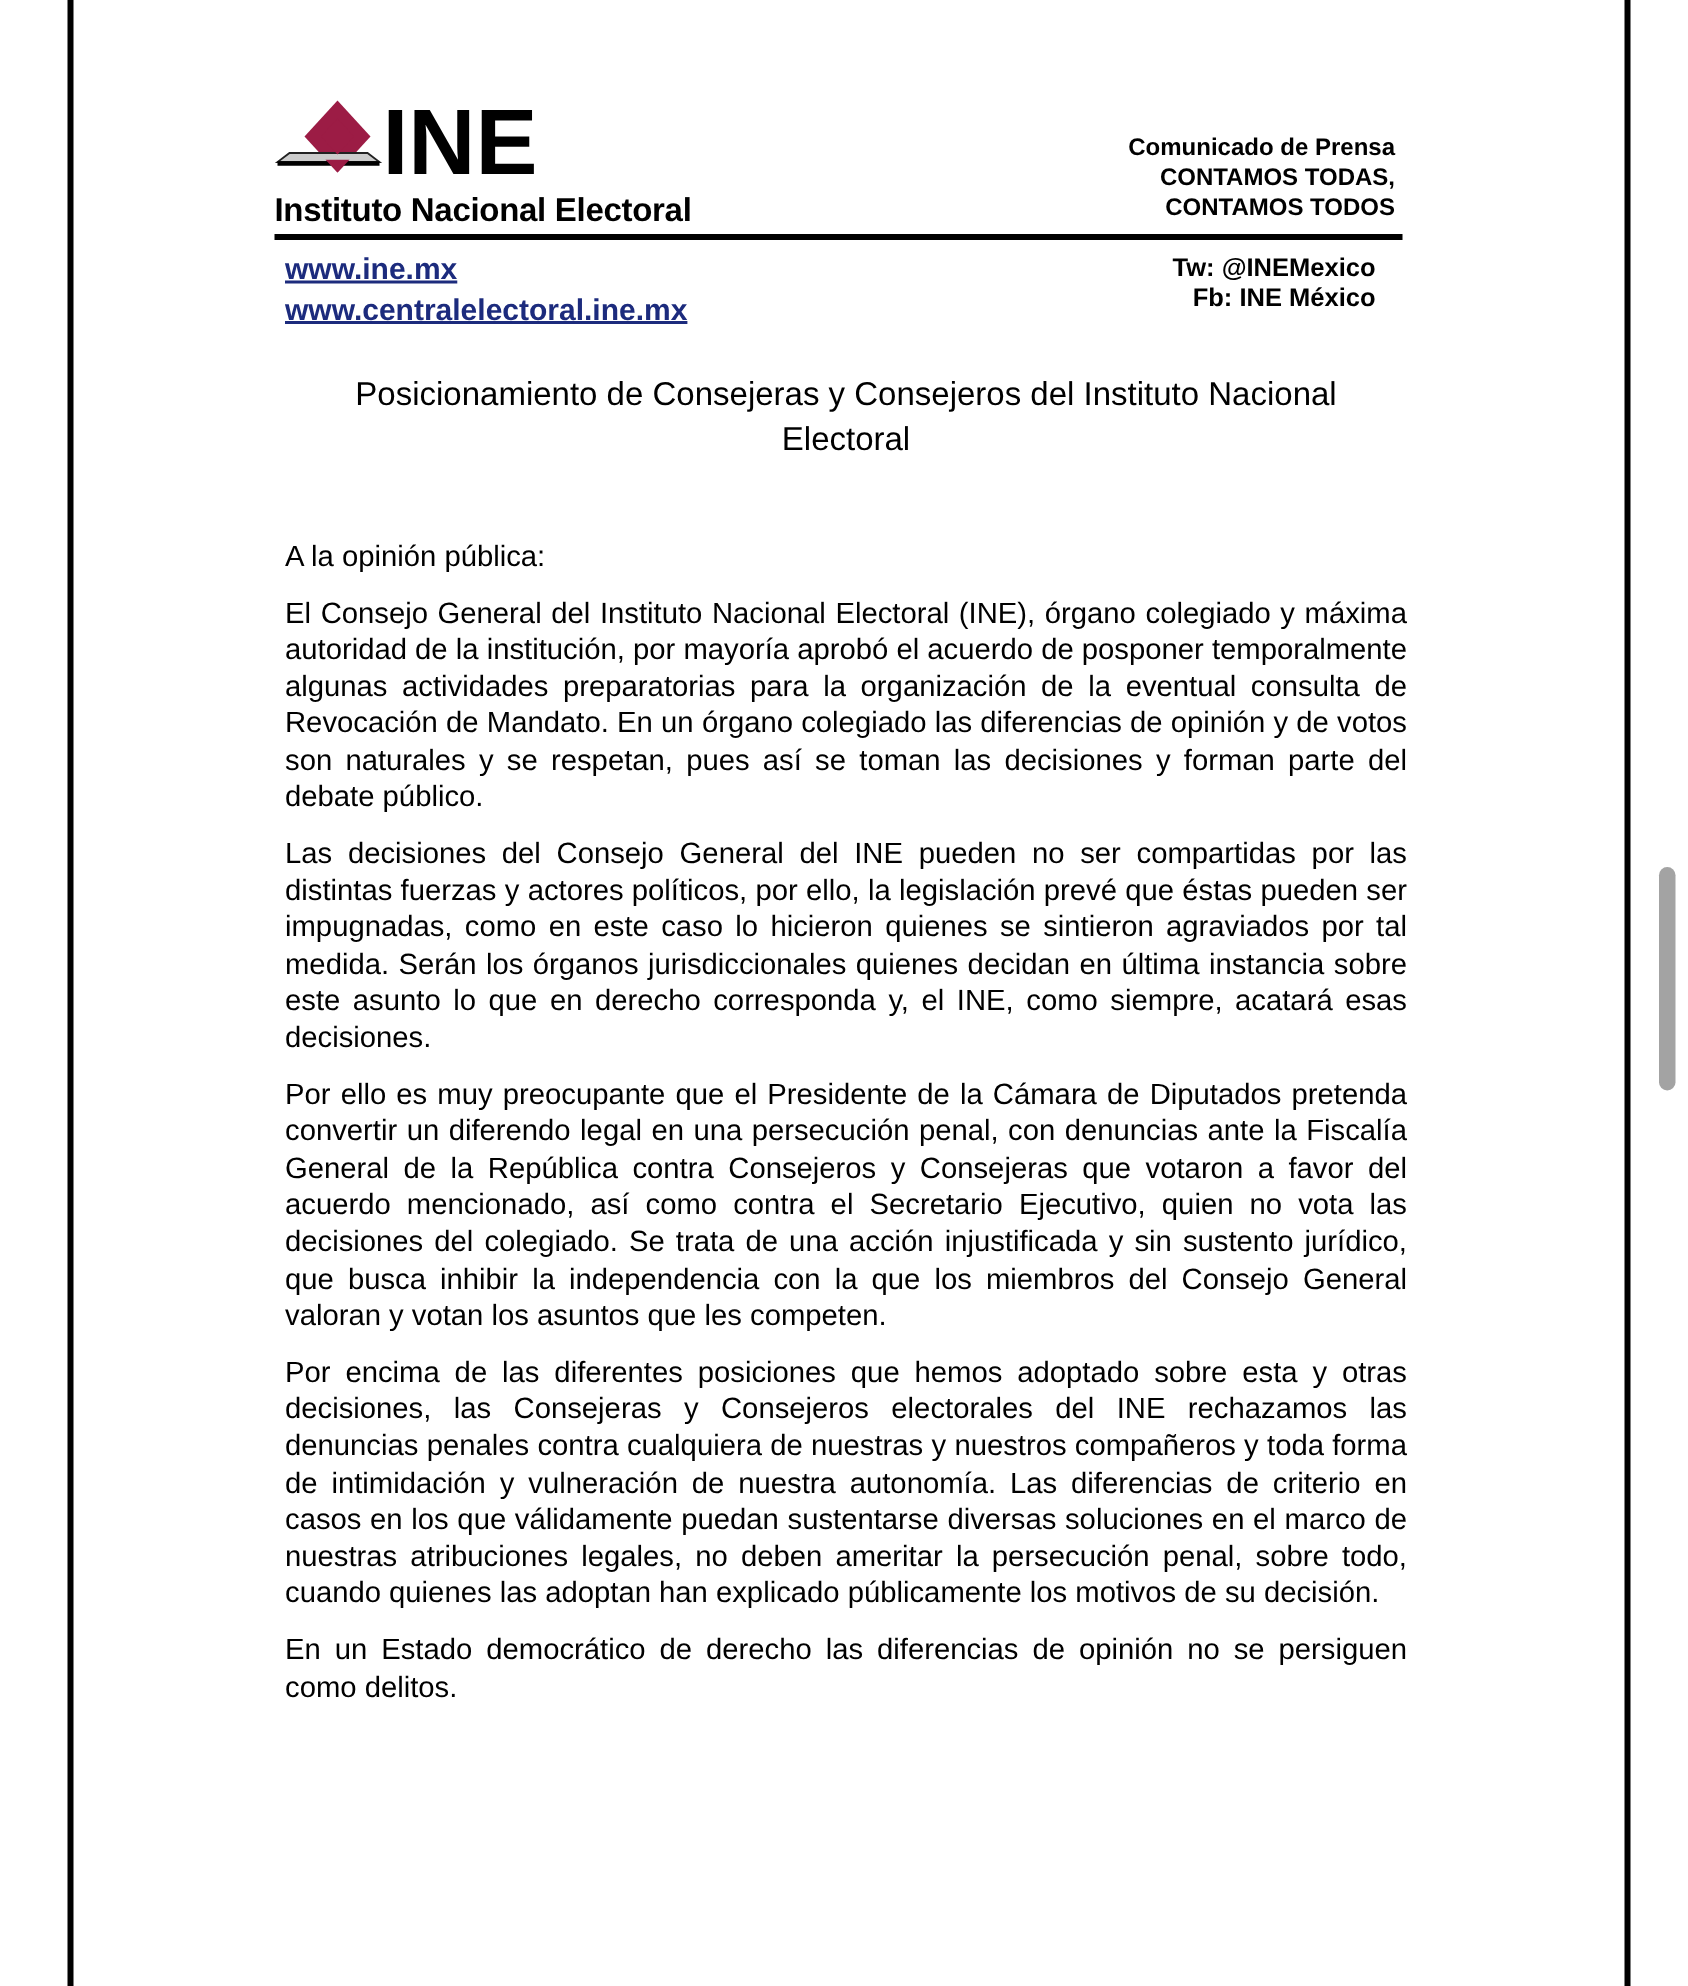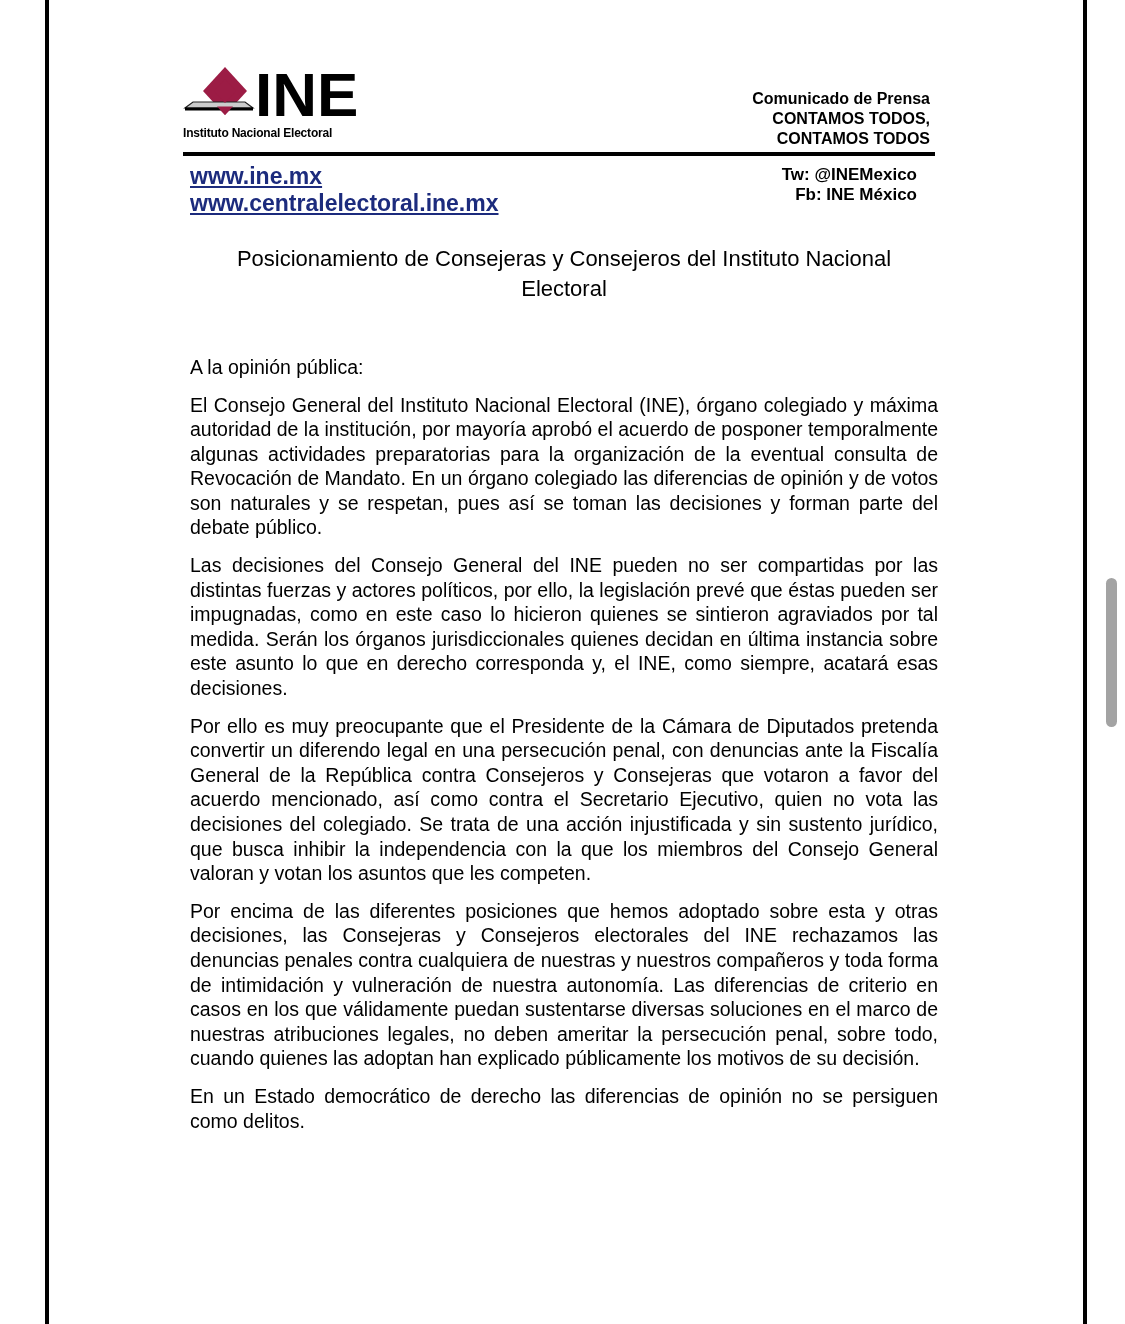--- a/index.html
+++ b/index.html
@@ -17,25 +17,25 @@
   .page-border.right { left: 1083px; }
   .scroll-thumb {
     position: absolute; left: 1106px; top: 578px;
     width: 11px; height: 149px;
     background: #a3a3a3; border-radius: 6px;
   }
   .content { position: absolute; left: 190px; top: 0; width: 748px; }
 
   .header-top { display: flex; justify-content: space-between; align-items: flex-start; margin-top: 65px; }
   .logo-block { margin-left: -7px; width: 205px; }
-  .logo-caption { font-weight: bold; font-size: 12px; margin-top: 3px; white-space: nowrap; letter-spacing: -0.2px; }
+  .logo-caption { font-weight: bold; font-size: 22px; margin-top: 3px; white-space: nowrap; letter-spacing: -0.2px; }
   .header-right { text-align: right; padding-right: 8px; font-weight: bold; font-size: 16px; line-height: 20px; margin-top: 24px; }
   .rule { height: 4px; background: #000; margin-left: -7px; width: 752px; margin-top: 3px; }
   .under-rule { display: flex; justify-content: space-between; margin-top: 7px; }
-  .links a { display: block; font-weight: bold; font-size: 23px; line-height: 27px; text-decoration: underline; color: #1c2b7d; }
+  .links a { display: block; font-weight: bold; font-size: 20px; line-height: 27px; text-decoration: underline; color: #1c2b7d; }
   .social { text-align: right; padding-right: 21px; font-weight: bold; font-size: 17px; line-height: 20px; margin-top: 2px; }
   .number-block { text-align: right; font-weight: bold; font-size: 17px; line-height: 20px; margin-top: 13px; }
 
   .doc-title { font-size: 22px; line-height: 30px; font-weight: normal; text-align: center; margin: 27px 14px 0 14px; }
   .salutation { font-size: 19.5px; line-height: 24.5px; margin: 51px 0 0 0; }
   .body-text p { font-size: 19.5px; line-height: 24.6px; text-align: justify; margin: 13px 0 0 0; }
 </style>
 </head>
 <body>
 
@@ -52,21 +52,21 @@
         <polygon points="2,43 70,43 62,37 10,37" fill="#cccccc" stroke="#222222" stroke-width="1.2"></polygon>
         <rect x="2" y="42.5" width="68" height="3" fill="#000000"></rect>
         <polygon points="42,38 53,26 42,14 31,26" fill="#9c1c45"></polygon>
         <polygon points="42,50 50,41.5 34,41.5" fill="#9c1c45"></polygon>
         <text x="72" y="51" font-size="62" font-weight="900" fill="#000000">INE</text>
       </svg>
       <div class="logo-caption">Instituto Nacional Electoral</div>
     </div>
     <div class="header-right">
       <div>Comunicado de Prensa</div>
-      <div>CONTAMOS TODOS,</div>
+      <div>CONTAMOS TODAS,</div>
       <div>CONTAMOS TODOS</div>
     </div>
   </div>
 
   <div class="rule"></div>
 
   <div class="under-rule">
     <div class="links">
       <a href="#">www.ine.mx</a>
       <a href="#">www.centralelectoral.ine.mx</a>

